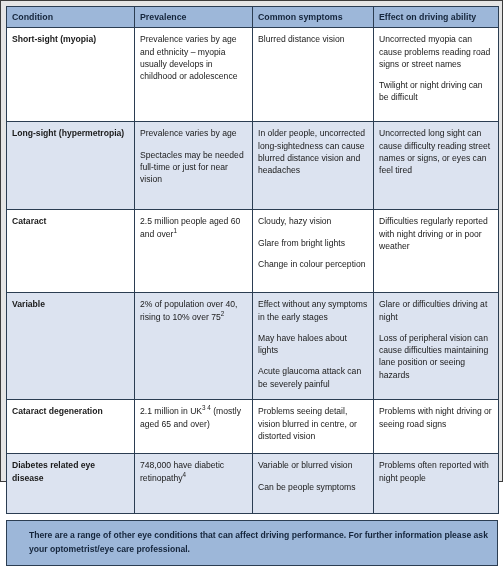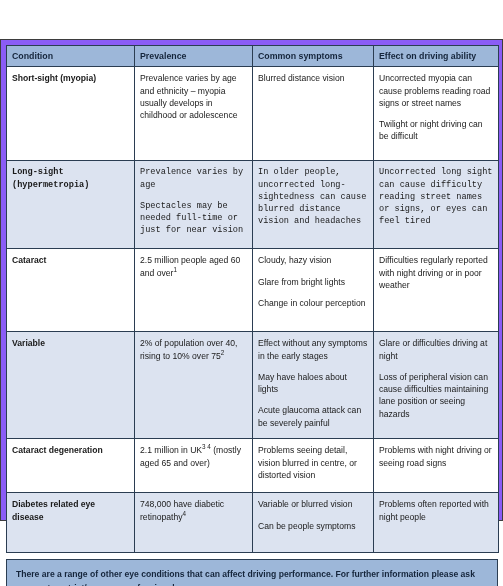--- a/index.html
+++ b/index.html
@@ -14,23 +14,22 @@
     color: #1a1a1a;
     overflow: hidden;
   }
 
   #page {
     position: relative;
     width: 503px;
     height: 482px;
     box-sizing: border-box;
     border: 1px solid #3d3d3d;
-    background: #8b5cf6;
+    background: #e5e5e5;
     padding: 5px 5px 5px 5px;
-    margin-top: 39px;
   }
 
   table.eye-table {
     width: 492px;
     border-collapse: collapse;
     table-layout: fixed;
     font-size: 8.6px;
     line-height: 1.42;
   }
 
@@ -81,30 +80,30 @@
     vertical-align: super;
     line-height: 0;
   }
 
   .footnote-box {
     margin-top: 6px;
     width: 492px;
     box-sizing: border-box;
     background: #9DB7D9;
     border: 1px solid #2b3d52;
-    padding: 8px 9px 9px 9px;
+    padding: 8px 9px 9px 22px;
     font-size: 8.6px;
     font-weight: bold;
     line-height: 1.55;
     color: #15253b;
   }
 
   
   tr.r-myopia td { height: 94px; }
-  tr.r-hyper td  { height: 88px; font-family: Liberation Mono, monospace; }
+  tr.r-hyper td  { height: 88px; }
   tr.r-cat td    { height: 83px; }
   tr.r-glau td   { height: 107px; }
   tr.r-macular td{ height: 54px; }
   tr.r-diab td   { height: 60px; }
 </style>
 </head>
 <body>
 
 <div id="page">
 

